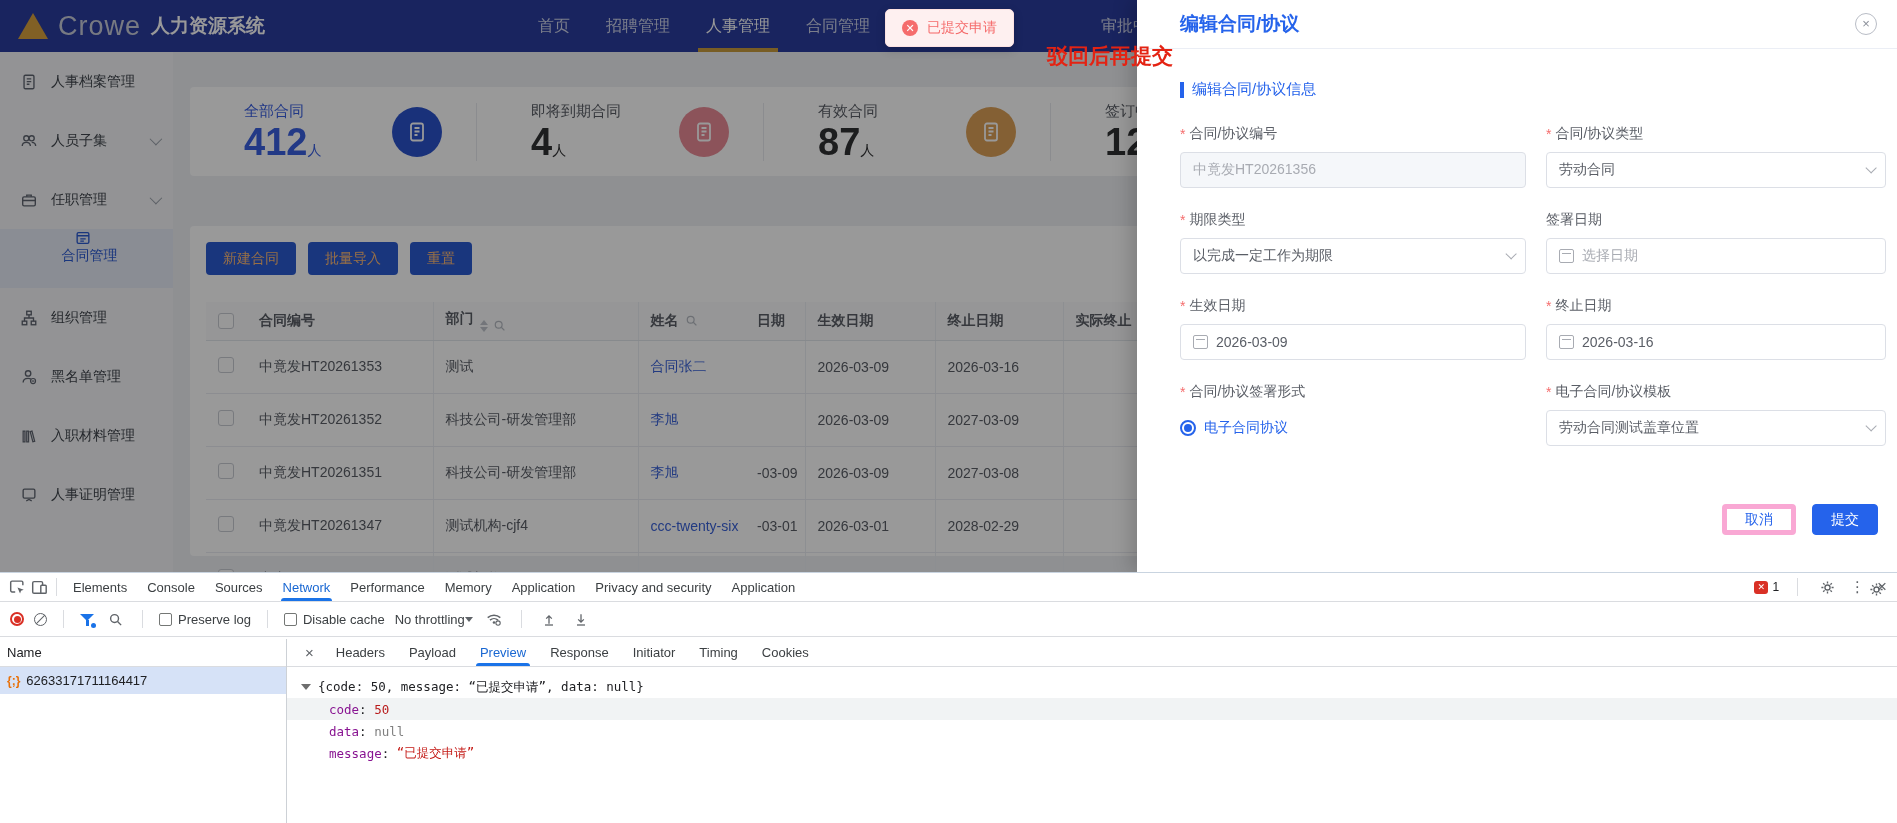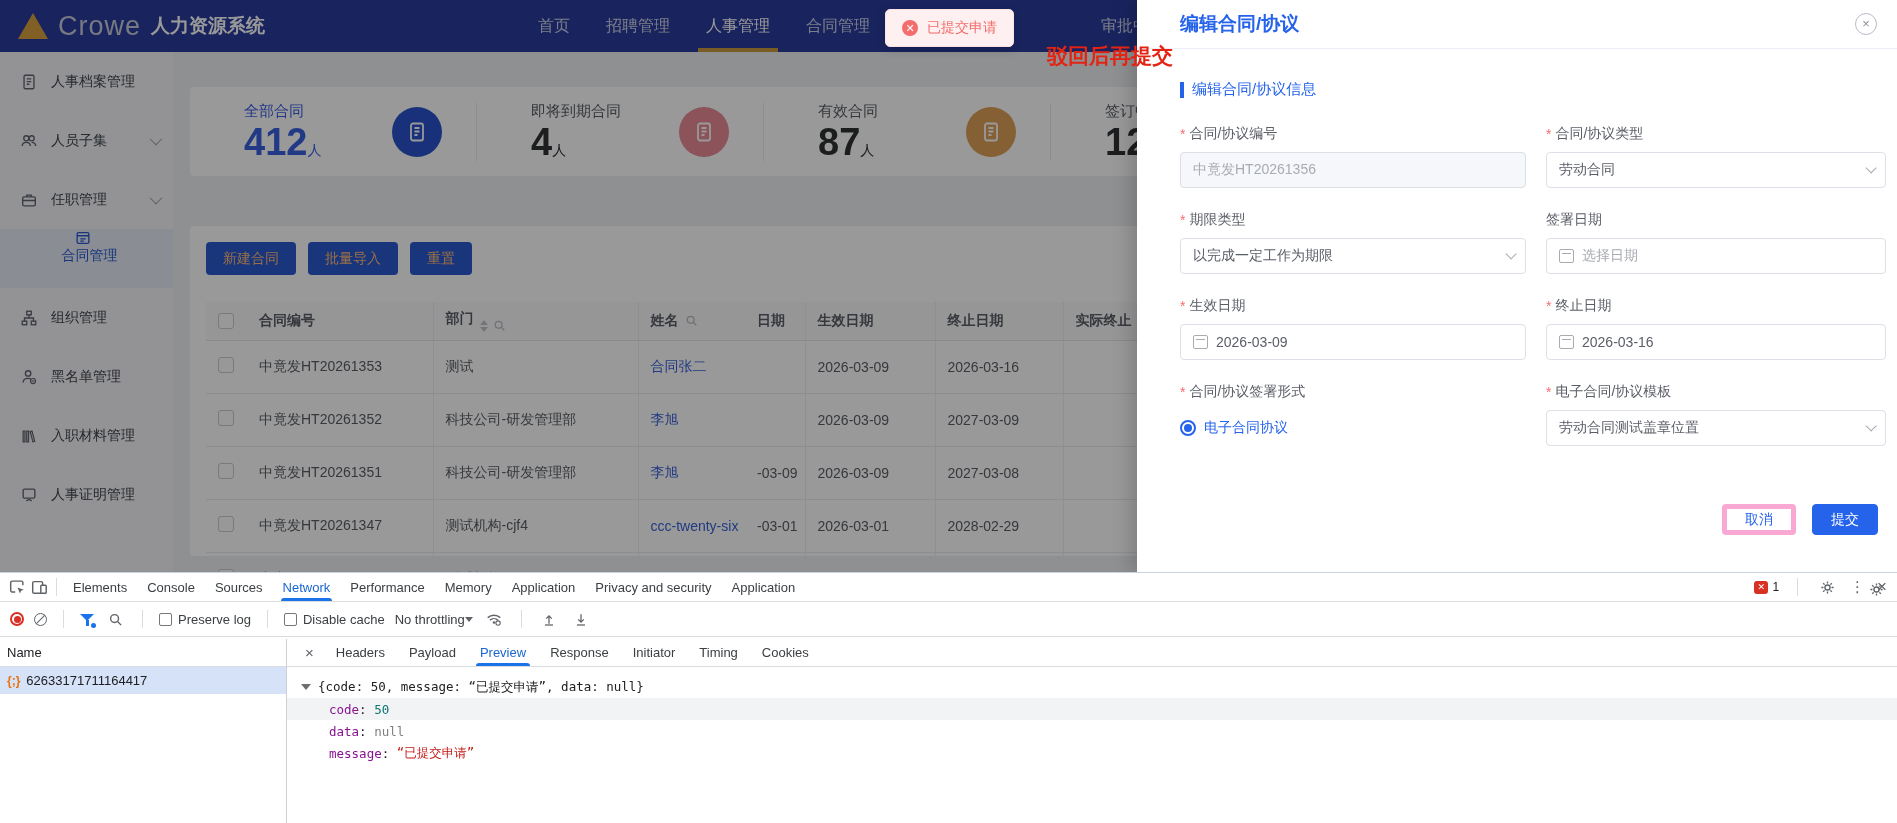--- a/index.html
+++ b/index.html
@@ -128,21 +128,21 @@
   .x-close { font-size:15px; color:#5f6368; padding:0 10px; cursor:pointer; }
   .d-tab { height:100%; display:flex; align-items:center; padding:0 12px; font-size:13px; color:#3c4043; position:relative; cursor:pointer; }
   .d-tab.active { color:#1967d2; }
   .d-tab.active::after { content:""; position:absolute; left:8px; right:8px; bottom:0; height:3px; background:#1a73e8; border-radius:3px 3px 0 0; }
   .preview { font-family:"DejaVu Sans Mono","Liberation Mono",monospace; font-size:12.5px; padding-top:9px; color:#202124; }
   .pl { height:22px; display:flex; align-items:center; padding-left:14px; white-space:pre; }
   .pl .arrow { width:0; height:0; border-left:5px solid transparent; border-right:5px solid transparent; border-top:6px solid #6e6e6e; margin-right:7px; }
   .pl.child { padding-left:42px; }
   .pl.hl { background:#f1f3f4; }
   .k { color:#881391; }
-  .v-num { color:#0f766e; }
+  .v-num { color:#b91c1c; }
   .v-null { color:#808080; }
   .v-str { color:#c41a16; }
 
   svg.i { display:block; }
 </style>
 </head>
 <body>
 
 <svg width="0" height="0" style="position:absolute">
   <defs>

